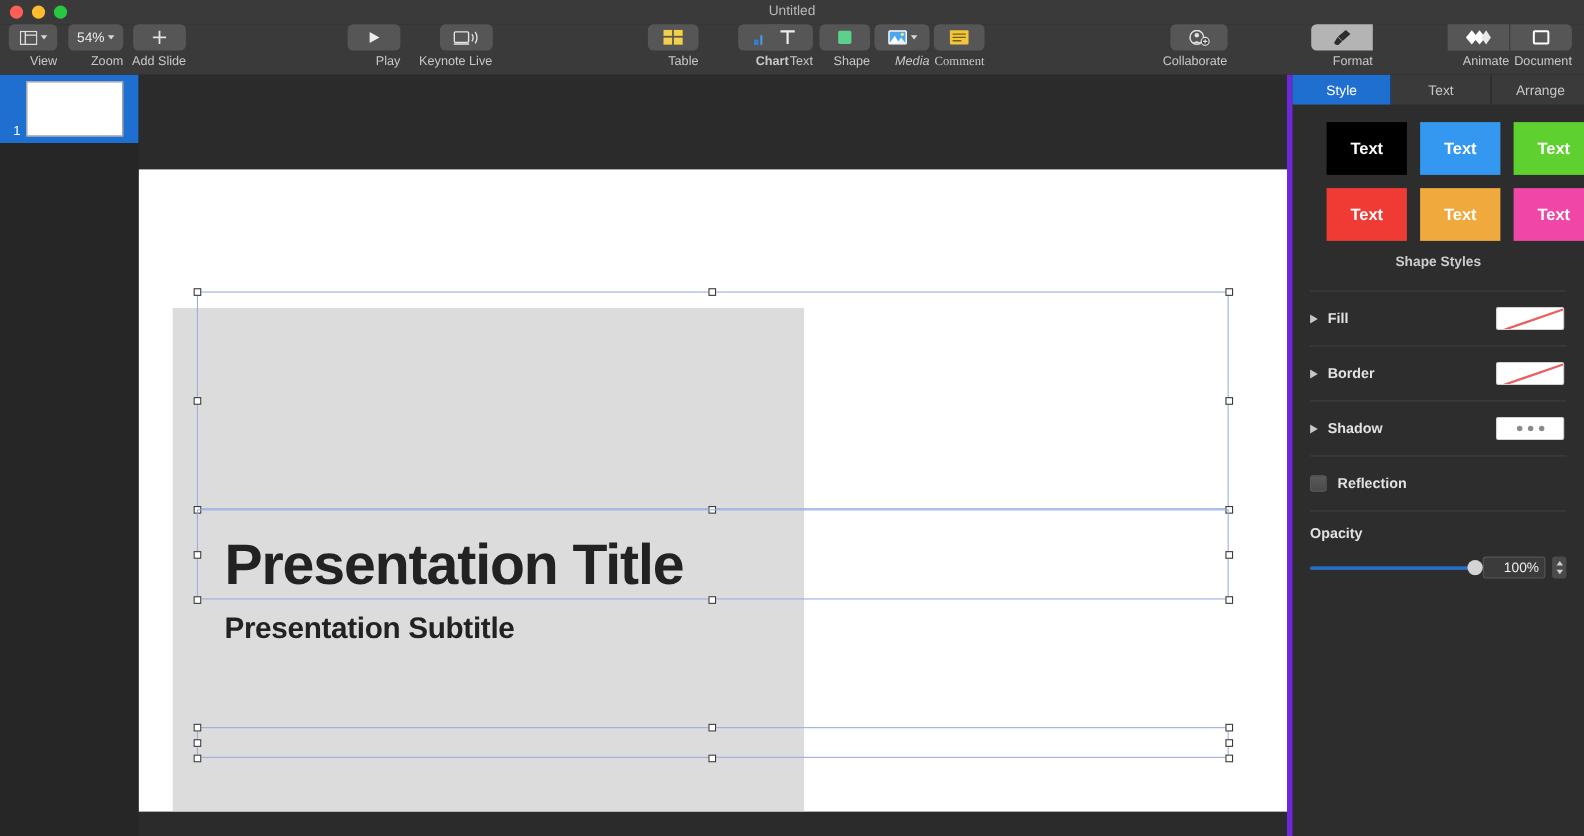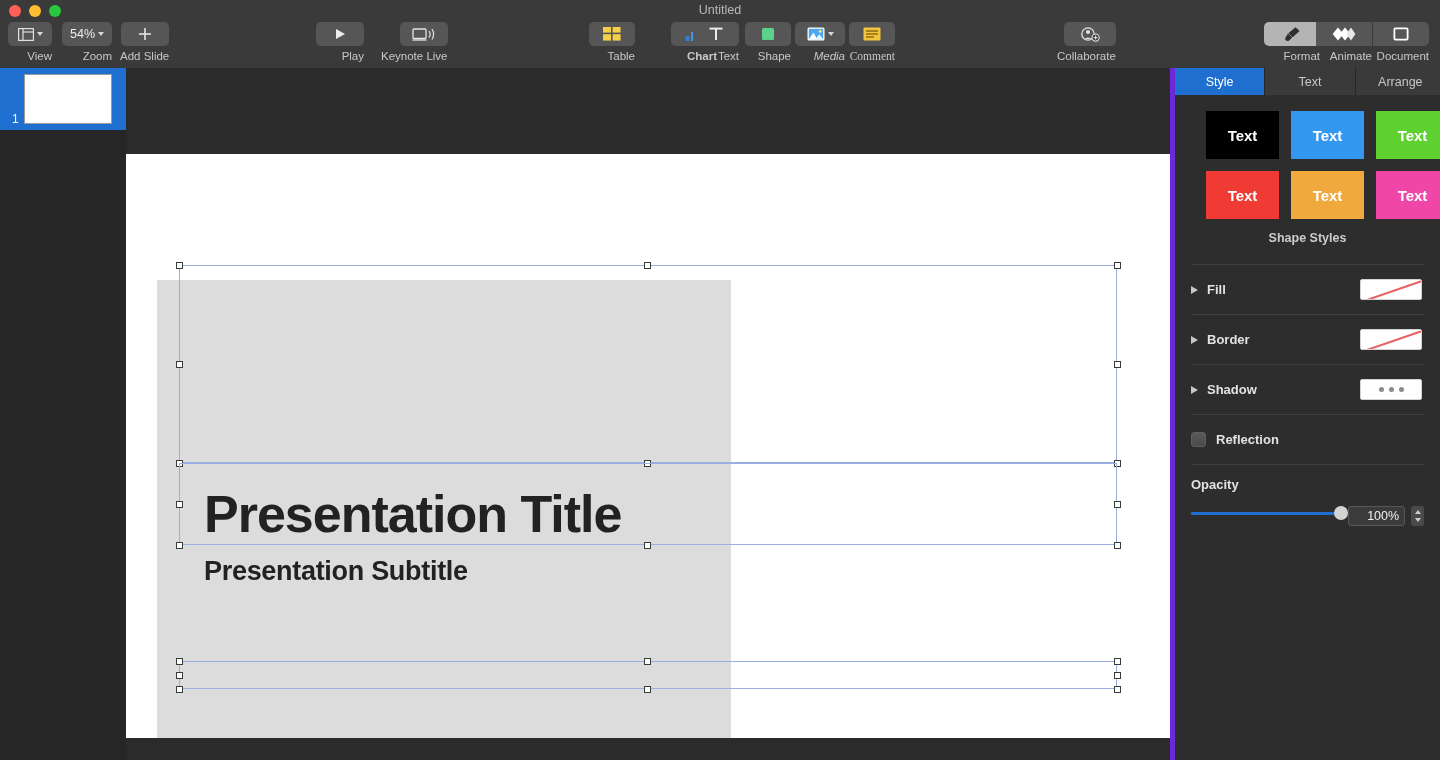--- a/index.html
+++ b/index.html
@@ -146,21 +146,21 @@
   .dot { width: 5px; height: 5px; border-radius: 50%; background: #8a8a8a; }
 
   .checkbox {
     width: 15px; height: 15px; border-radius: 3px;
     background: linear-gradient(#5a5a5a, #4a4a4a); border: 1px solid #5f5f5f;
     margin-right: 10px;
   }
 
   .opacity-block { padding: 12px 16px 0 16px; }
   .op-label { font-size: 13px; color: #e2e2e2; font-weight: bold; }
-  .op-row { display: flex; margin-top: 14px; gap: 6px; }
+  .op-row { display: flex; align-items: center; margin-top: 14px; gap: 6px; }
   .slider { position: relative; width: 152px; height: 14px; }
   .slider-track {
     position: absolute; top: 6px; left: 0; width: 152px; height: 3px;
     background: #5c5c5c; border-radius: 2px;
   }
   .slider-fill {
     position: absolute; top: 6px; left: 0; width: 152px; height: 3px;
     background: #1f6fd0; border-radius: 2px;
   }
   .slider-knob {
@@ -330,21 +330,21 @@
           <circle cx="8" cy="5" r="2" fill="#e2e2e2"></circle>
           <path d="M4.4 12 Q8 8.8 11.6 12" fill="#e2e2e2"></path>
           <circle cx="15.6" cy="10.6" r="3.6" fill="#3a3a3a" stroke="#e2e2e2" stroke-width="1.1"></circle>
           <line x1="15.6" y1="8.6" x2="15.6" y2="12.6" stroke="#e2e2e2" stroke-width="1.1"></line>
           <line x1="13.6" y1="10.6" x2="17.6" y2="10.6" stroke="#e2e2e2" stroke-width="1.1"></line>
         </svg>
       </div>
       <div class="tb-label">Collaborate</div>
     </div>
 
-    <div class="tb-item" style="left:1264px;">
+    <div class="tb-item" style="left:1192px;">
       <div class="tb-btn" style="min-width:56px;background:#b4b4b4;border-radius:5px 0 0 5px;">
         <svg width="18" height="16" viewBox="0 0 18 16">
           <path d="M12.5 1.2 L16.6 5 L9.6 11.2 L5.4 7.2 Z" fill="#2e2e2e"></path>
           <path d="M5 7.6 L9.2 11.6 L6.2 14.4 C4.4 15.6 2 14.6 2 12.6 Z" fill="#2e2e2e"></path>
         </svg>
       </div>
       <div class="tb-label">Format</div>
     </div>
 
     <div class="tb-item" style="left:1316px;">

